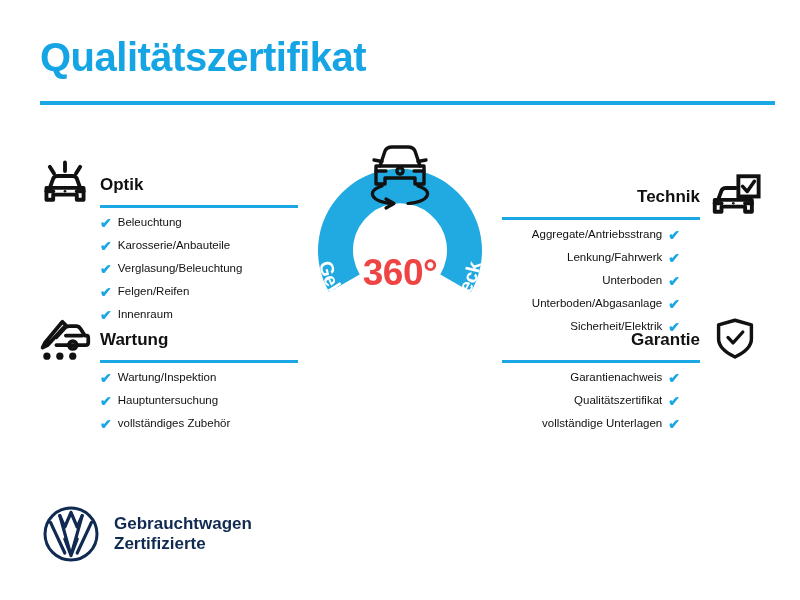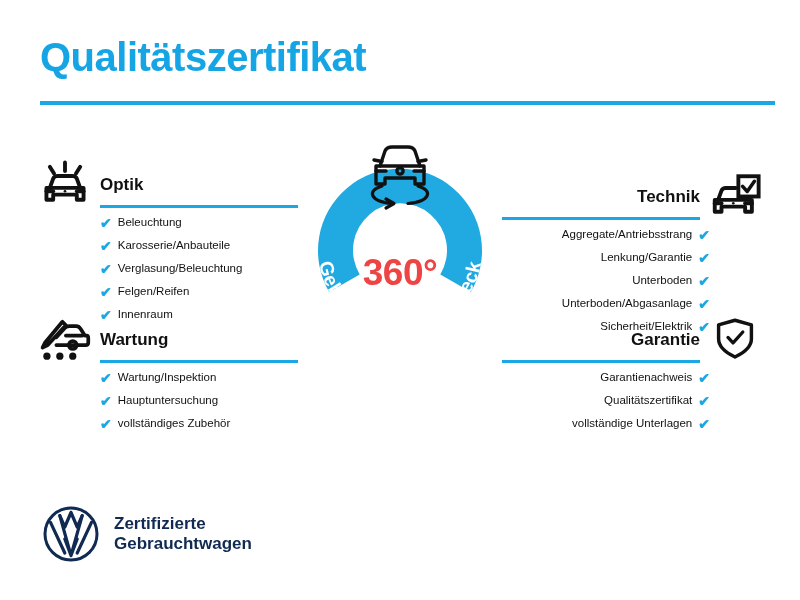--- a/index.html
+++ b/index.html
@@ -93,21 +93,21 @@
     display: flex;
     align-items: center;
     font-size: 11.5px;
     line-height: 1;
     color: #111111;
     margin-bottom: 9px;
     white-space: nowrap;
   }
   .left .check-list  { margin-left: 64px; }
   .left .check-item  { justify-content: flex-start; }
-  .right .check-list { margin-right: 54px; }
+  .right .check-list { margin-right: 84px; }
   .right .check-item { justify-content: flex-end; }
 
   .tick {
     color: #1BA7E4;
     font-size: 14px;
     font-weight: bold;
     line-height: 1;
   }
   .left .tick  { margin-right: 6px; }
   .right .tick { margin-left: 6px; order: 2; }
@@ -223,21 +223,21 @@
     </div>
     <div class="sec-title">Technik</div>
     <div class="sec-underline"></div>
   </div>
   <ul class="check-list">
     <li class="check-item">
       <span class="item-label">Aggregate/Antriebsstrang</span>
       <span class="tick">✔</span>
     </li>
     <li class="check-item">
-      <span class="item-label">Lenkung/Garantie</span>
+      <span class="item-label">Lenkung/Fahrwerk</span>
       <span class="tick">✔</span>
     </li>
     <li class="check-item">
       <span class="item-label">Unterboden</span>
       <span class="tick">✔</span>
     </li>
     <li class="check-item">
       <span class="item-label">Unterboden/Abgasanlage</span>
       <span class="tick">✔</span>
     </li>
@@ -341,16 +341,16 @@
 <div class="footer-lockup">
   <div class="vw-mark">
     <svg viewBox="0 0 58 58" width="58" height="58" fill="none" stroke="#102A52" stroke-width="3" stroke-linecap="round" stroke-linejoin="round">
       <circle cx="29" cy="29" r="26"></circle>
       <path d="M29 7.5 L35.2 22 L40.2 10.6 M29 7.5 L22.8 22 L17.8 10.6" stroke-width="3.2"></path>
       <path d="M17.8 10.6 L29 50.5 L35.2 34 M40.2 10.6 L29 50.5 L22.8 34" stroke-width="3.2"></path>
       <path d="M8.5 17.4 L22.8 48 M49.5 17.4 L35.2 48" stroke-width="3.2"></path>
     </svg>
   </div>
   <div class="vw-text">
+    <div>Gebrauchtwagen</div>
     <div>Zertifizierte</div>
-    <div>Gebrauchtwagen</div>
   </div>
 </div>
 
 </body></html>

